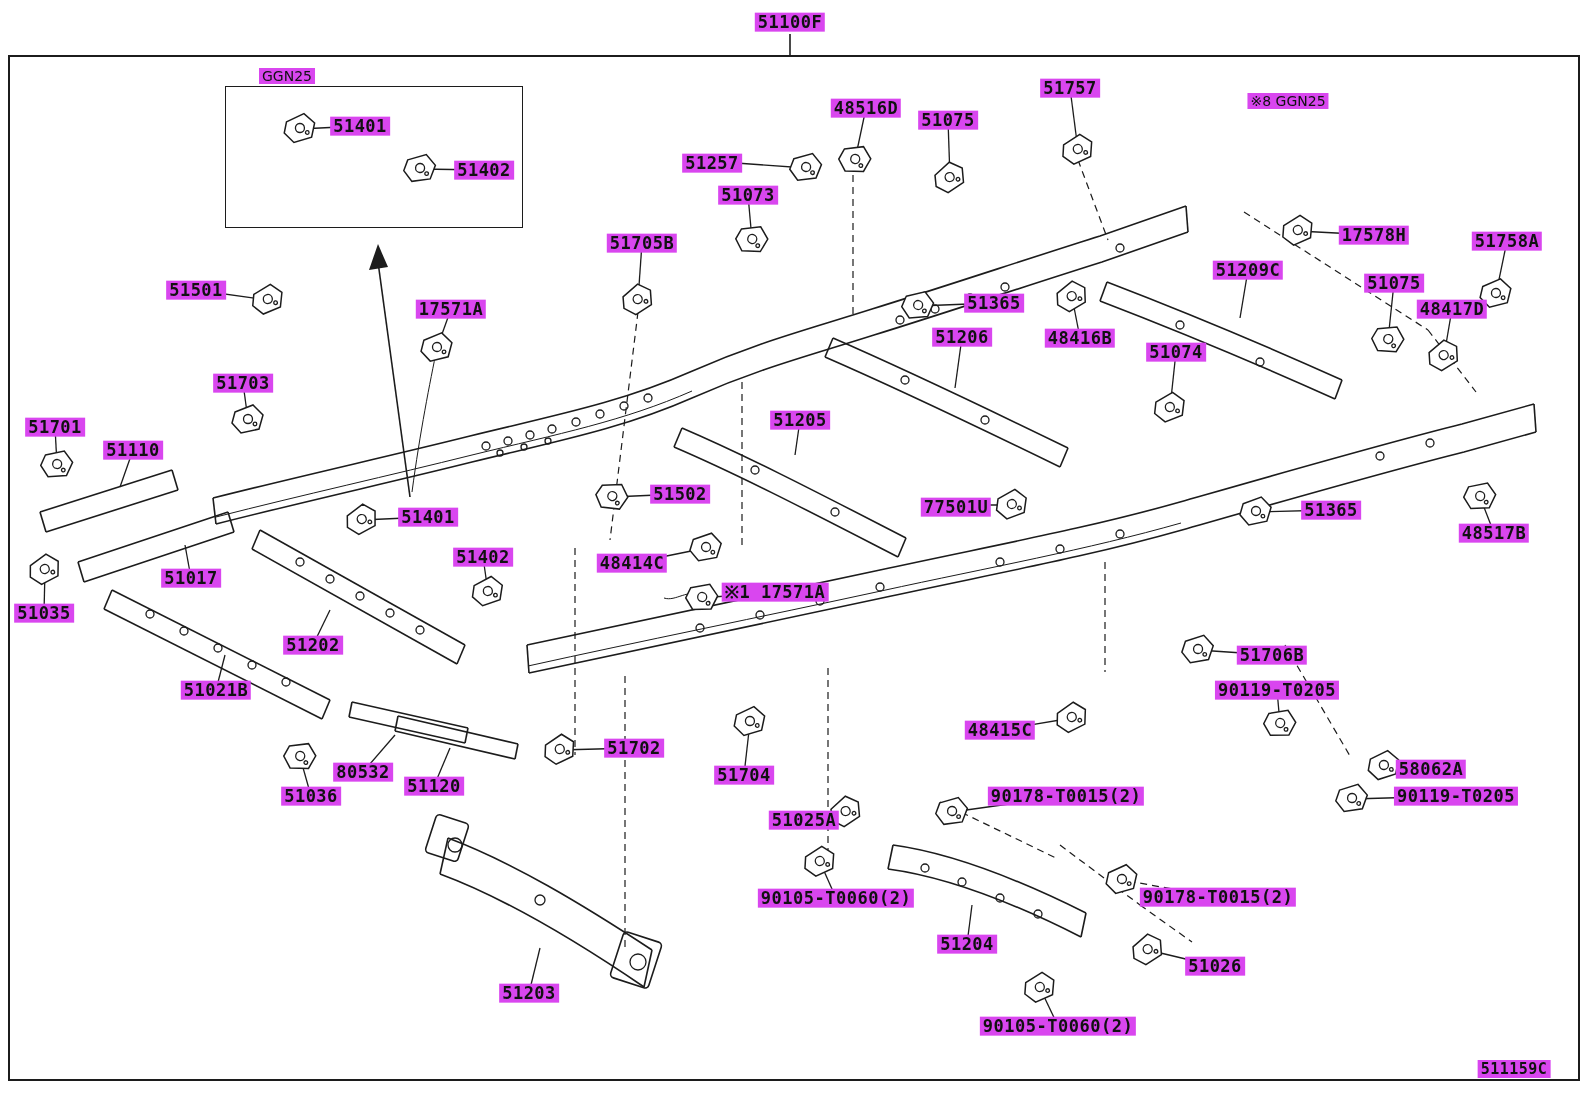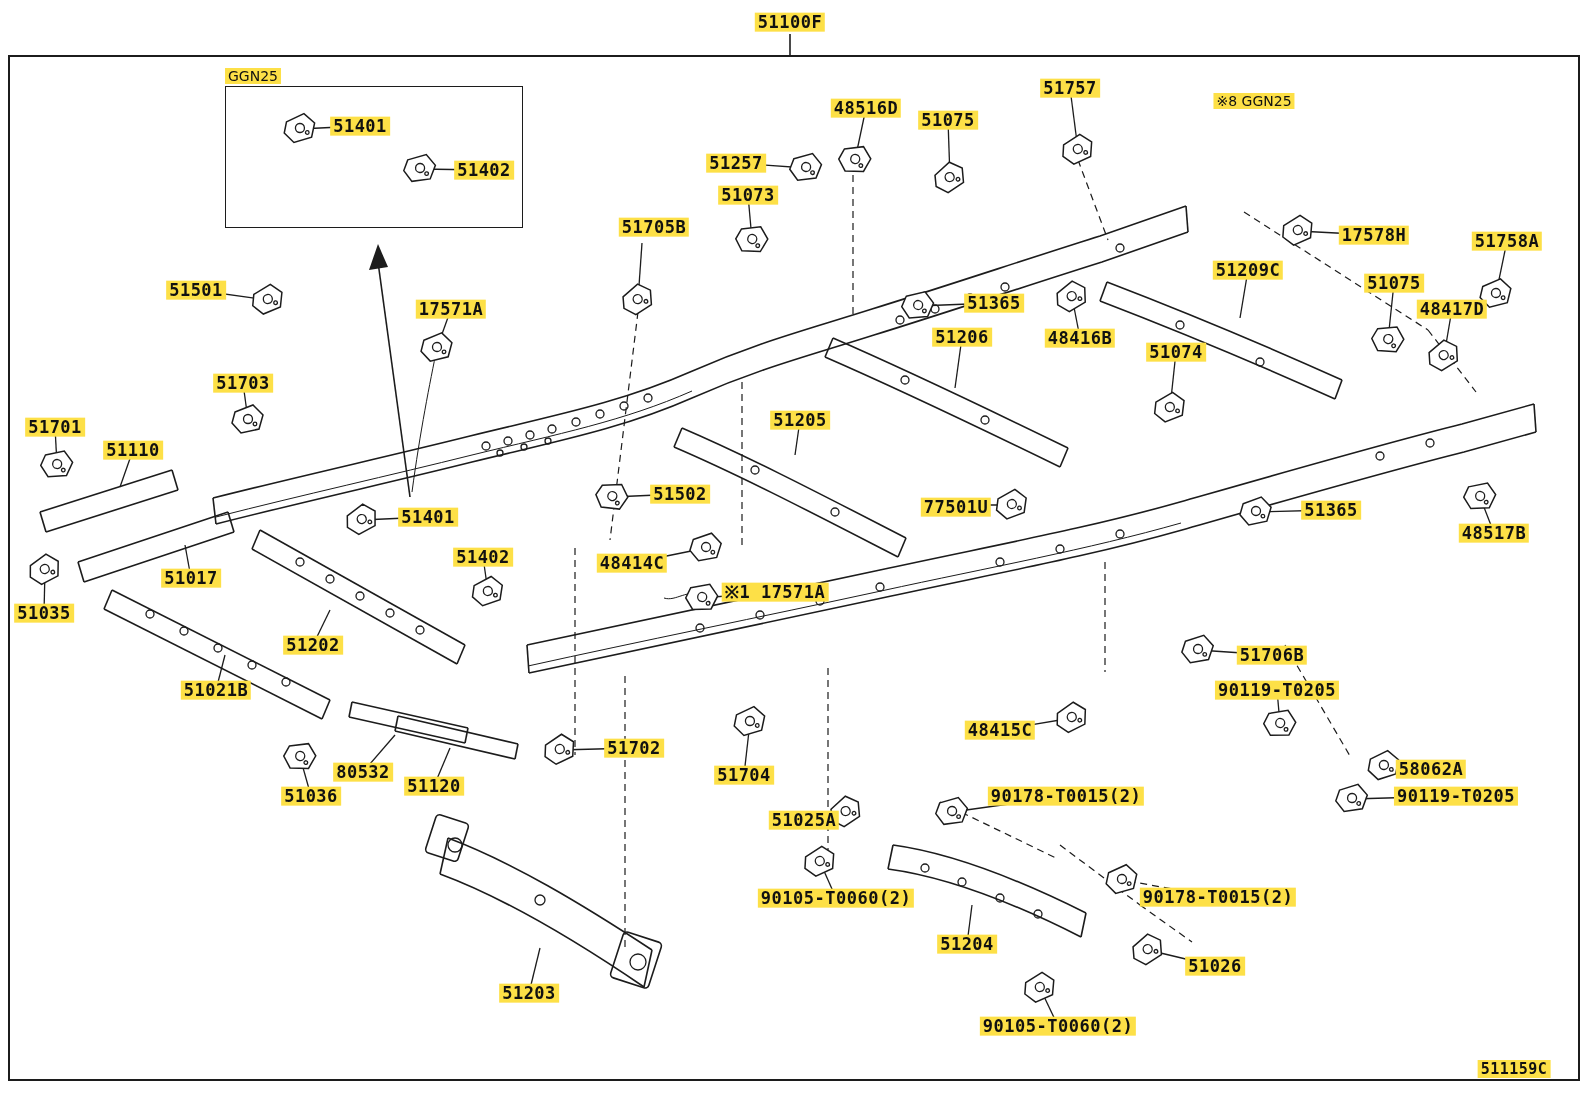--- a/index.html
+++ b/index.html
@@ -22,23 +22,23 @@
   .holes circle{fill:none;stroke:#1c1c1c;stroke-width:1.3;}
   .dash-lines line,.dash-lines path{fill:none;stroke:#1c1c1c;stroke-width:1.2;stroke-dasharray:7 5;}
   .leader{stroke:#1c1c1c;stroke-width:1.3;}
   .leader.dash{stroke-dasharray:7 5;}
   .part-glyph path{fill:#ffffff;stroke:#1c1c1c;stroke-width:1.5;}
   .part-glyph circle{fill:none;stroke:#1c1c1c;stroke-width:1.3;}
   #labels-layer{position:absolute;left:0;top:0;width:100%;height:100%;}
   .plabel{
     position:absolute;transform:translate(-50%,-50%);
     font:bold 17px "DejaVu Sans Mono", monospace;color:#111111;
-    background:#fde047;padding:0 3px;white-space:nowrap;letter-spacing:.5px;line-height:1.1;
+    background:#d946ef;padding:0 3px;white-space:nowrap;letter-spacing:.5px;line-height:1.1;
   }
-  .plabel.small{font:400 14px "DejaVu Sans", sans-serif;letter-spacing:0;}
+  .plabel.small{font:400 14px "DejaVu Sans", sans-serif;letter-spacing:0;margin-left:34px;}
   .plabel.code{font:bold 15px "DejaVu Sans Mono", monospace;}
 </style>
 </head>
 <body>
 
 <div id="canvas">
 
   <div id="outer-border"></div>
   <div id="inset-box"></div>
 
@@ -461,23 +461,23 @@
 
   <div id="labels-layer">
       <div class="plabel" style="left: 790px; top: 22px;">51100F</div>
       <div class="plabel small" style="left: 253px; top: 76px;">GGN25</div>
       <div class="plabel" style="left: 360px; top: 126px;">51401</div>
       <div class="plabel" style="left: 484px; top: 170px;">51402</div>
       <div class="plabel" style="left: 866px; top: 108px;">48516D</div>
       <div class="plabel" style="left: 948px; top: 120px;">51075</div>
       <div class="plabel" style="left: 1070px; top: 88px;">51757</div>
       <div class="plabel small" style="left: 1254px; top: 101px;">※8 GGN25</div>
-      <div class="plabel" style="left: 736px; top: 163px; text-align: right;">51257</div>
+      <div class="plabel" style="left: 712px; top: 163px; text-align: right;">51257</div>
       <div class="plabel" style="left: 748px; top: 195px;">51073</div>
-      <div class="plabel" style="left: 642px; top: 227px; margin-left: 12px;">51705B</div>
+      <div class="plabel" style="left: 642px; top: 243px;">51705B</div>
       <div class="plabel" style="left: 1374px; top: 235px;">17578H</div>
       <div class="plabel" style="left: 1507px; top: 241px;">51758A</div>
       <div class="plabel" style="left: 1248px; top: 270px;">51209C</div>
       <div class="plabel" style="left: 1394px; top: 283px;">51075</div>
       <div class="plabel" style="left: 1452px; top: 309px;">48417D</div>
       <div class="plabel" style="left: 196px; top: 290px;">51501</div>
       <div class="plabel" style="left: 451px; top: 309px;">17571A</div>
       <div class="plabel" style="left: 994px; top: 303px;">51365</div>
       <div class="plabel" style="left: 962px; top: 337px;">51206</div>
       <div class="plabel" style="left: 1080px; top: 338px;">48416B</div>

